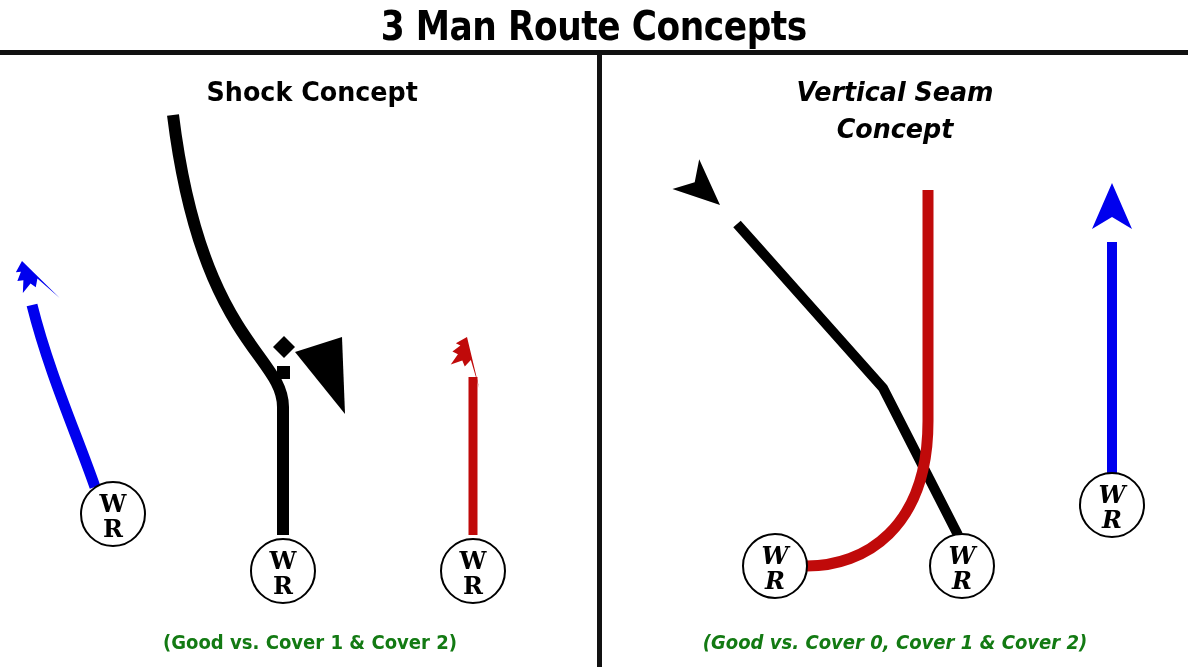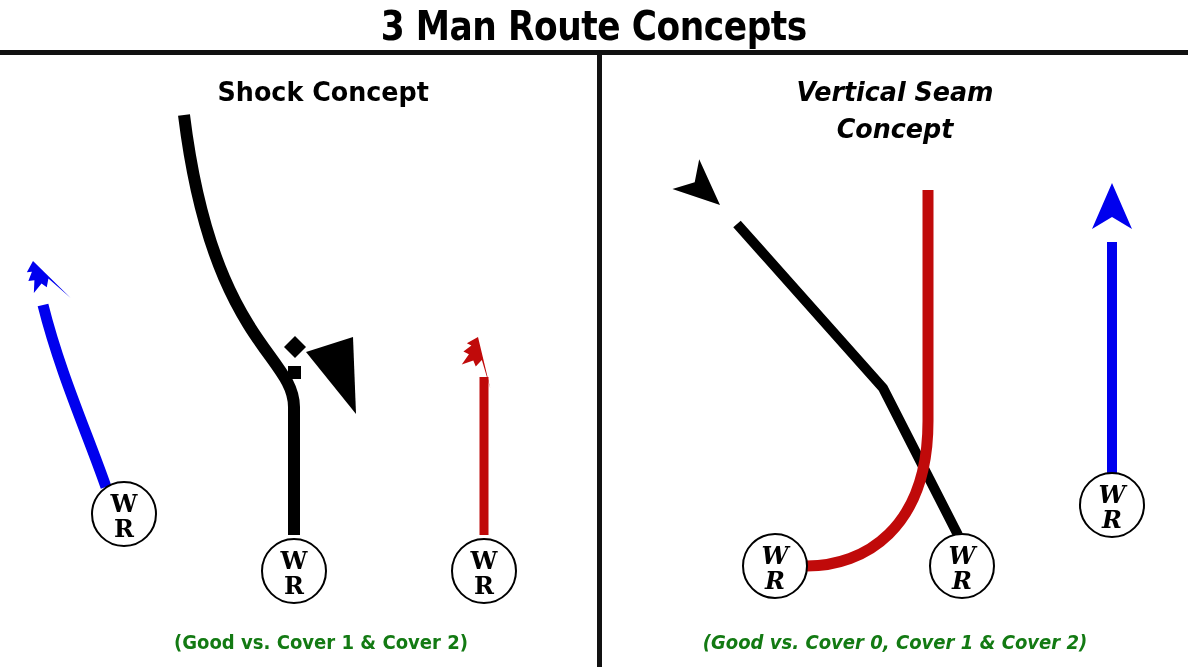--- a/index.html
+++ b/index.html
@@ -62,21 +62,21 @@
     height: 612px;
     background: #111111;
   }
 
   
   .panel {
     position: absolute;
     top: 55px;
     height: 612px;
   }
-  #panel-left  { left: 16px;     width: 597px; }
+  #panel-left  { left: 5px;     width: 597px; }
   #panel-right { left: 602px; width: 586px; font-style: italic; }
 
   .panel-heading {
     position: absolute;
     left: 0;
     top: 18px;
     width: 100%;
     text-align: center;
     font-family: "DejaVu Sans", sans-serif;
     font-weight: bold;

